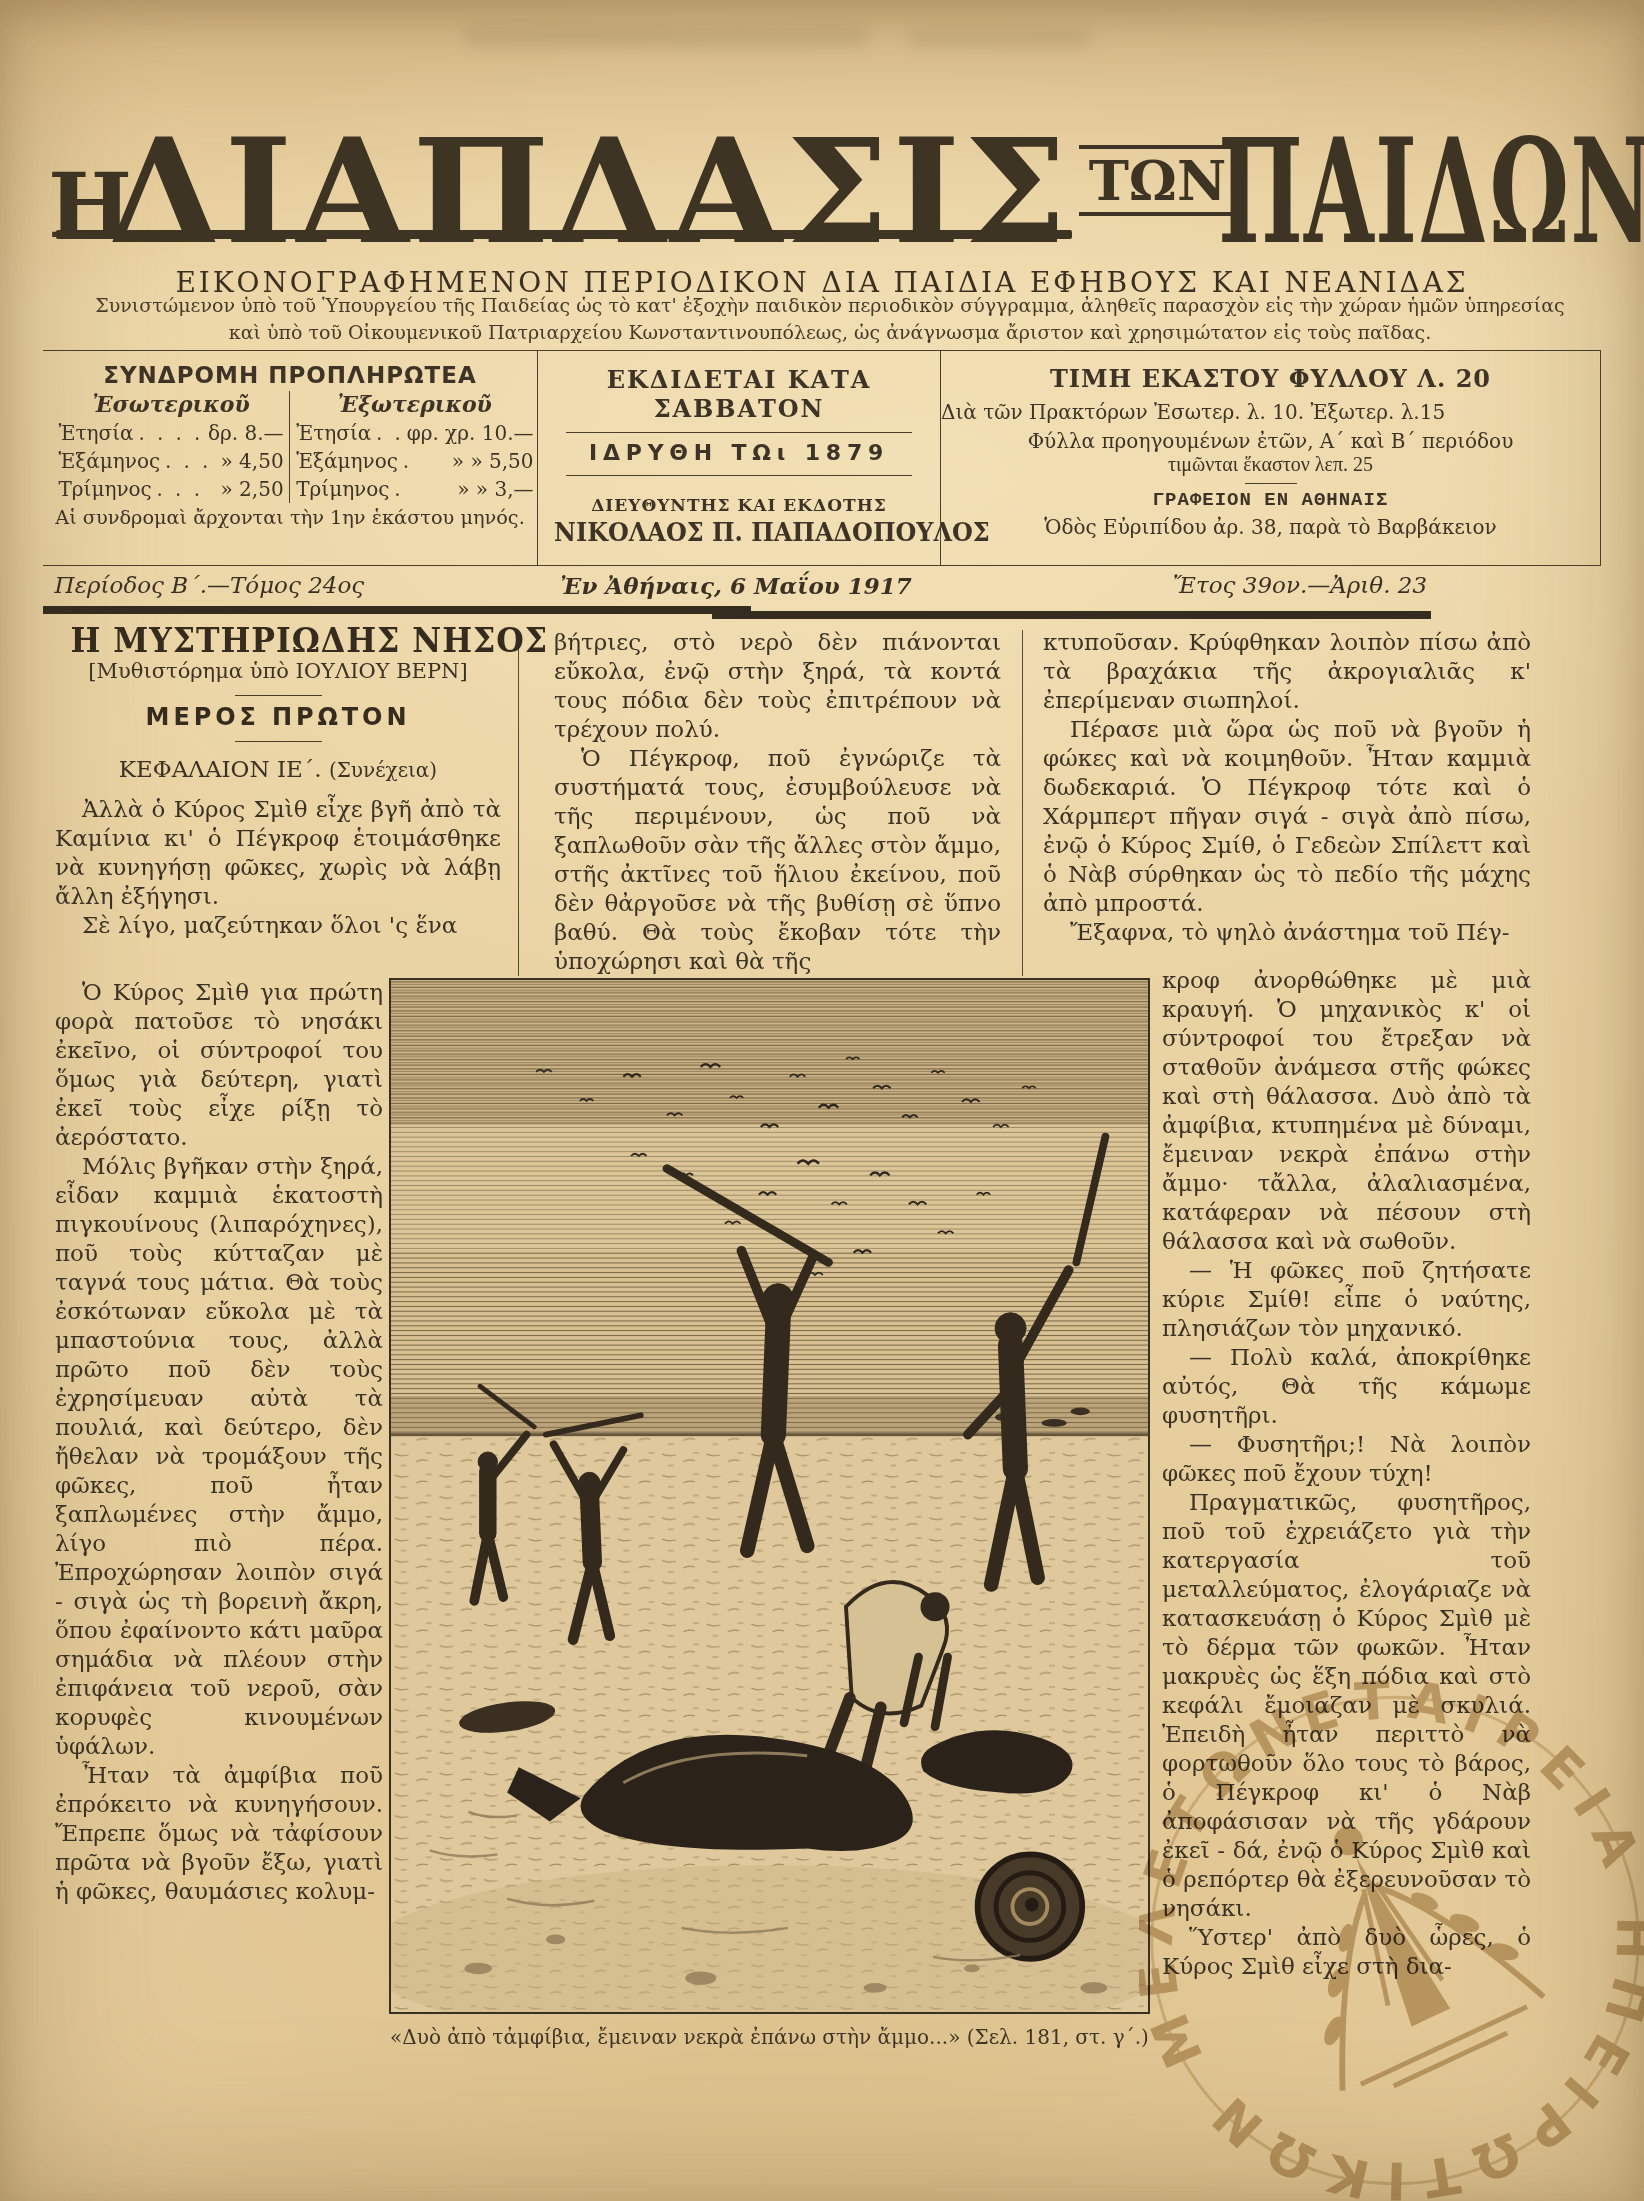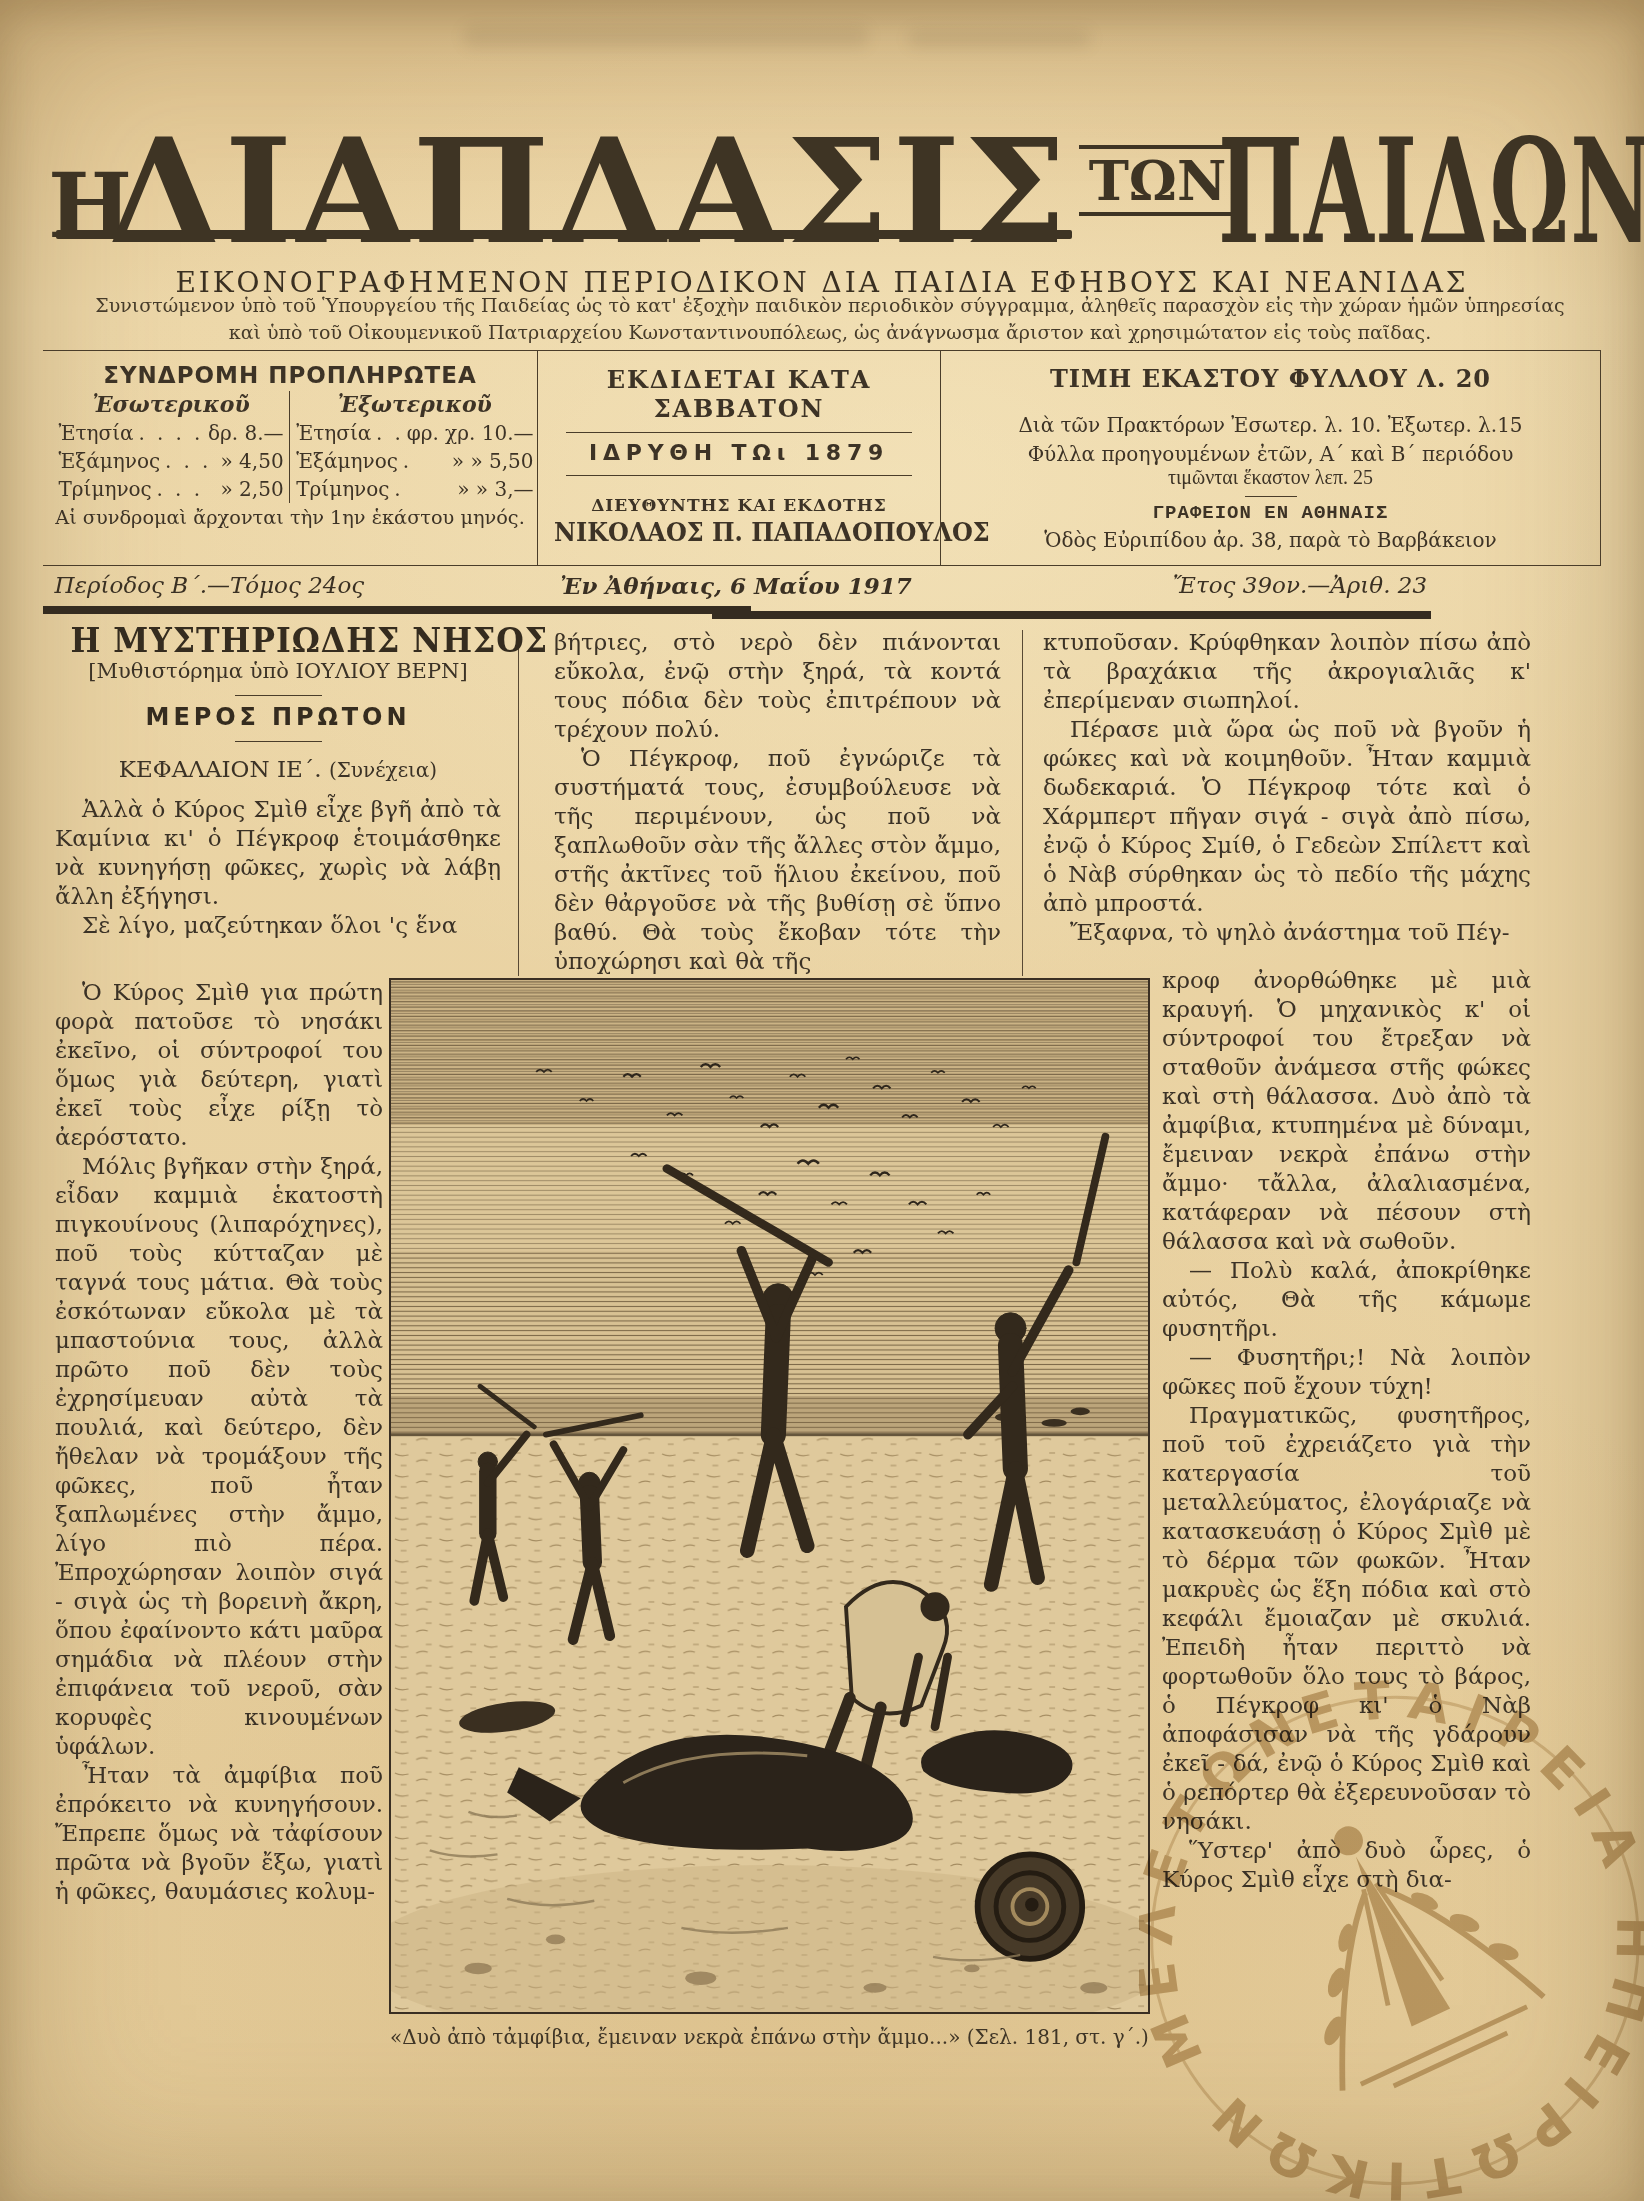--- a/index.html
+++ b/index.html
@@ -44,21 +44,21 @@
   .subrow{display:flex;font-size:20px;line-height:28px;}
   .sr-label{white-space:nowrap;} .sr-leader{flex:1;padding:0 4.8px;letter-spacing:2.9px;overflow:hidden;white-space:nowrap;}
   .sr-price{white-space:nowrap;}
   .sub-note{margin-top:2.9px;text-align:center;font-size:19.3px;}
   .pub-sched{margin-top:13.5px;text-align:center;font-weight:bold;font-size:24px;letter-spacing:1.9px;}
   .pub-rule{width:86%;margin:9.7px auto 0;border-top:1.4px solid #4a3d2a;}
   .pub-founded{margin-top:7px;text-align:center;font-family:"DejaVu Sans",sans-serif;font-weight:bold;font-size:22px;letter-spacing:5.8px;}
   .pub-dirlabel{margin-top:19.3px;text-align:center;font-weight:bold;font-size:17px;letter-spacing:1px;}
   .pub-dirname{margin-top:1.9px;text-align:center;font-weight:bold;font-size:26px;white-space:nowrap;transform:scaleX(.92);transform-origin:center;}
   .price-title{margin-top:12.6px;text-align:center;font-weight:bold;font-size:24px;letter-spacing:1px;}
-  .price-line{margin-top:20px;text-align:center;font-size:20px;}
+  .price-line{margin-top:7px;text-align:left;font-size:20px;}
   .price-line2{margin-top:5.8px;text-align:center;font-size:20px;}
   .price-line3{margin-top:0;text-align:center;font-size:20px;font-family:Liberation Serif, serif;}
   .price-rule{width:52px;margin:6.8px auto 4.8px;border-top:1.4px solid #4a3d2a;}
   .office-label{text-align:center;font-family:Liberation Mono, monospace;font-weight:bold;font-size:19px;letter-spacing:1px;}
   .office-addr{margin-top:3.9px;text-align:center;font-size:20px;}
 
   
   .dateline{position:absolute;left:43px;top:572px;width:1386px;height:31px;font-style:italic;font-size:23px;color:#3a3023;}
   .dl-left{position:absolute;left:11.6px;top:0;}
   .dl-center{position:absolute;left:50%;transform:translateX(-50%);top:0;font-weight:bold;}
@@ -221,20 +221,21 @@
     </div>
 
   <div class="col-right-wide bodytext">
       <p class="cont">κτυποῦσαν. Κρύφθηκαν λοιπὸν πίσω ἀπὸ τὰ βραχάκια τῆς ἀκρογιαλιᾶς κ' ἐπερίμεναν σιωπηλοί.</p>
       <p>Πέρασε μιὰ ὥρα ὡς ποῦ νὰ βγοῦν ἡ φώκες καὶ νὰ κοιμηθοῦν. Ἦταν καμμιὰ δωδεκαριά. Ὁ Πέγκροφ τότε καὶ ὁ Χάρμπερτ πῆγαν σιγά - σιγὰ ἀπὸ πίσω, ἐνῷ ὁ Κύρος Σμίθ, ὁ Γεδεὼν Σπίλεττ καὶ ὁ Νὰβ σύρθηκαν ὡς τὸ πεδίο τῆς μάχης ἀπὸ μπροστά.</p>
       <p>Ἔξαφνα, τὸ ψηλὸ ἀνάστημα τοῦ Πέγ-</p>
     </div>
 
   <div class="col-right-narrow bodytext">
       <p class="cont">κροφ ἀνορθώθηκε μὲ μιὰ κραυγή. Ὁ μηχανικὸς κ' οἱ σύντροφοί του ἔτρεξαν νὰ σταθοῦν ἀνάμεσα στῆς φώκες καὶ στὴ θάλασσα. Δυὸ ἀπὸ τὰ ἀμφίβια, κτυπημένα μὲ δύναμι, ἔμειναν νεκρὰ ἐπάνω στὴν ἄμμο· τἄλλα, ἀλαλιασμένα, κατάφεραν νὰ πέσουν στὴ θάλασσα καὶ νὰ σωθοῦν.</p>
+      <p>— Ἡ φῶκες ποῦ ζητήσατε κύριε Σμίθ! εἶπε ὁ ναύτης, πλησιάζων τὸν μηχανικό.</p>
       <p>— Πολὺ καλά, ἀποκρίθηκε αὐτός, Θὰ τῆς κάμωμε φυσητῆρι.</p>
       <p>— Φυσητῆρι;! Νὰ λοιπὸν φῶκες ποῦ ἔχουν τύχη!</p>
       <p>Πραγματικῶς, φυσητῆρος, ποῦ τοῦ ἐχρειάζετο γιὰ τὴν κατεργασία τοῦ μεταλλεύματος, ἐλογάριαζε νὰ κατασκευάσῃ ὁ Κύρος Σμὶθ μὲ τὸ δέρμα τῶν φωκῶν. Ἦταν μακρυὲς ὡς ἕξη πόδια καὶ στὸ κεφάλι ἔμοιαζαν μὲ σκυλιά. Ἐπειδὴ ἦταν περιττὸ νὰ φορτωθοῦν ὅλο τους τὸ βάρος, ὁ Πέγκροφ κι' ὁ Νὰβ ἀποφάσισαν νὰ τῆς γδάρουν ἐκεῖ - δά, ἐνῷ ὁ Κύρος Σμὶθ καὶ ὁ ρεπόρτερ θὰ ἐξερευνοῦσαν τὸ νησάκι.</p>
       <p>Ὕστερ' ἀπὸ δυὸ ὧρες, ὁ Κύρος Σμὶθ εἶχε στὴ δια-</p>
     </div>
 
   <div class="figure">
     <svg viewBox="0 0 782 1067" preserveAspectRatio="none">
       <defs>
         <pattern id="hl" width="6" height="5" patternUnits="userSpaceOnUse">

